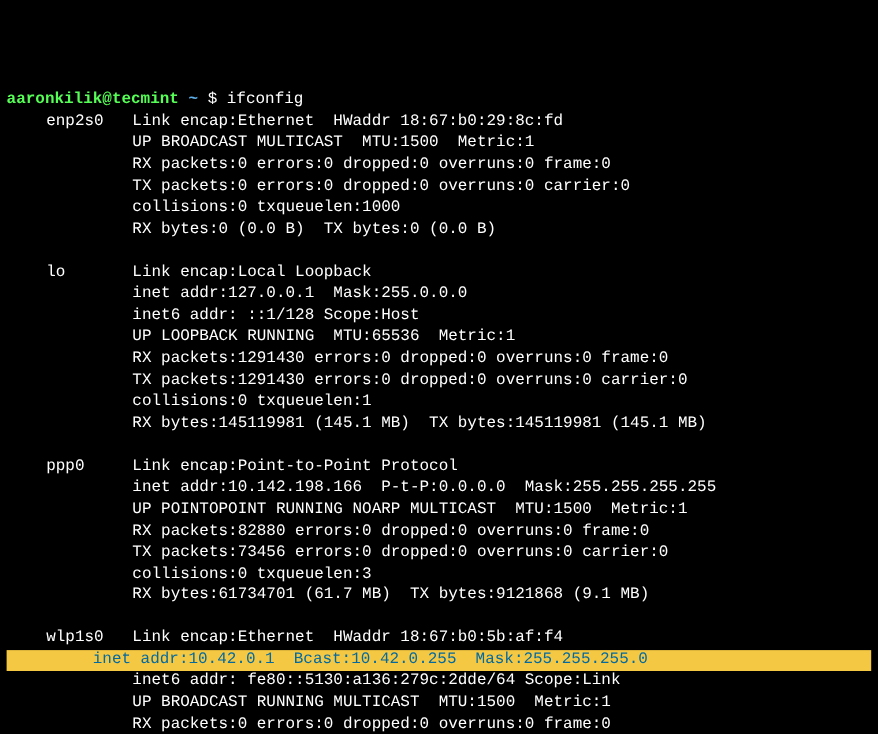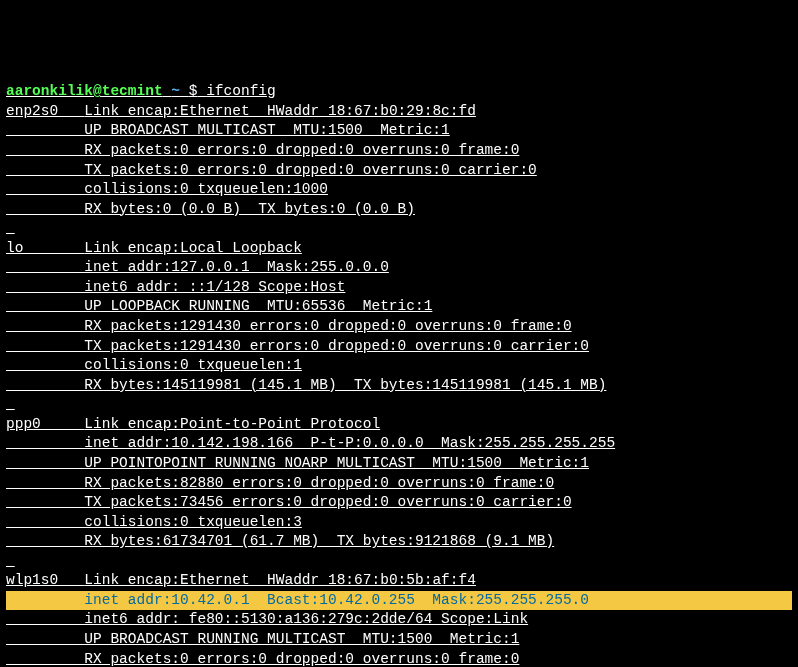--- a/index.html
+++ b/index.html
@@ -28,30 +28,30 @@
       font-weight: bold;
     }
     .prompt-dollar {
       color: #ffffff;
     }
     .cmd {
       color: #ffffff;
     }
     .output-line {
       color: #ffffff;
+      margin-left: 36px;
     }
     .highlighted {
       background: #f4c842;
       color: #0369a1;
       display: inline-block;
       width: 100%;
     }
     .row {
       display: block;
-      text-decoration: underline;
     }
   </style>
 </head>
 <body>
 
 
 
 <div id="terminal"><span class="row"><span class="prompt-user">aaronkilik@tecmint</span> <span class="prompt-tilde">~</span> <span class="prompt-dollar">$</span> <span class="cmd">ifconfig</span></span><span class="row output-line"><span>enp2s0   </span>Link encap:Ethernet  HWaddr 18:67:b0:29:8c:fd</span><span class="row output-line">         UP BROADCAST MULTICAST  MTU:1500  Metric:1</span><span class="row output-line">         RX packets:0 errors:0 dropped:0 overruns:0 frame:0</span><span class="row output-line">         TX packets:0 errors:0 dropped:0 overruns:0 carrier:0</span><span class="row output-line">         collisions:0 txqueuelen:1000</span><span class="row output-line">         RX bytes:0 (0.0 B)  TX bytes:0 (0.0 B)</span><span class="row output-line"> </span><span class="row output-line"><span>lo       </span>Link encap:Local Loopback</span><span class="row output-line">         inet addr:127.0.0.1  Mask:255.0.0.0</span><span class="row output-line">         inet6 addr: ::1/128 Scope:Host</span><span class="row output-line">         UP LOOPBACK RUNNING  MTU:65536  Metric:1</span><span class="row output-line">         RX packets:1291430 errors:0 dropped:0 overruns:0 frame:0</span><span class="row output-line">         TX packets:1291430 errors:0 dropped:0 overruns:0 carrier:0</span><span class="row output-line">         collisions:0 txqueuelen:1</span><span class="row output-line">         RX bytes:145119981 (145.1 MB)  TX bytes:145119981 (145.1 MB)</span><span class="row output-line"> </span><span class="row output-line"><span>ppp0     </span>Link encap:Point-to-Point Protocol</span><span class="row output-line">         inet addr:10.142.198.166  P-t-P:0.0.0.0  Mask:255.255.255.255</span><span class="row output-line">         UP POINTOPOINT RUNNING NOARP MULTICAST  MTU:1500  Metric:1</span><span class="row output-line">         RX packets:82880 errors:0 dropped:0 overruns:0 frame:0</span><span class="row output-line">         TX packets:73456 errors:0 dropped:0 overruns:0 carrier:0</span><span class="row output-line">         collisions:0 txqueuelen:3</span><span class="row output-line">         RX bytes:61734701 (61.7 MB)  TX bytes:9121868 (9.1 MB)</span><span class="row output-line"> </span><span class="row output-line"><span>wlp1s0   </span>Link encap:Ethernet  HWaddr 18:67:b0:5b:af:f4</span><span class="row"><span class="highlighted">         inet addr:10.42.0.1  Bcast:10.42.0.255  Mask:255.255.255.0</span></span><span class="row output-line">         inet6 addr: fe80::5130:a136:279c:2dde/64 Scope:Link</span><span class="row output-line">         UP BROADCAST RUNNING MULTICAST  MTU:1500  Metric:1</span><span class="row output-line">         RX packets:0 errors:0 dropped:0 overruns:0 frame:0</span></div>
 
 

